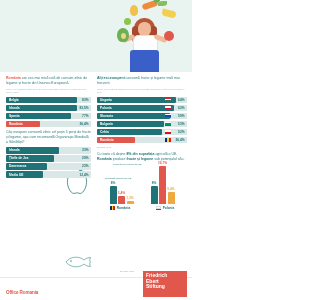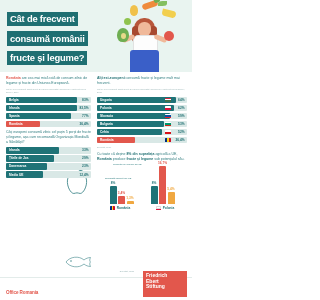--- a/index.html
+++ b/index.html
@@ -91,25 +91,20 @@
   .office{position:absolute;left:6px;bottom:5px;font-size:4.6px;font-weight:bold;color:#e2574c;letter-spacing:-0.1px;}
   .fes{position:absolute;right:5px;bottom:3px;width:44px;height:26px;background:#e2574c;padding:2px 3px;box-sizing:border-box;}
   .fes div{color:#fff;font-size:5px;font-weight:bold;line-height:5.6px;}
 </style>
 </head>
 <body>
 
 <div class="page">
 
   <div class="hero">
-    <div class="hero-title">
-      <span class="t-line">Cât de frecvent</span><br>
-      <span class="t-line">consumă românii</span><br>
-      <span class="t-line">fructe și legume?</span>
-    </div>
     <div class="illus">
       <div class="fr fr-carrot">
           <b></b>
         </div>
       <div class="fr fr-leaf"></div>
       <div class="fr fr-pear"></div>
       <div class="fr fr-banana"></div>
       <div class="fr fr-lime"></div>
       <div class="woman-hair"></div>
       <div class="woman-hair2"></div>

